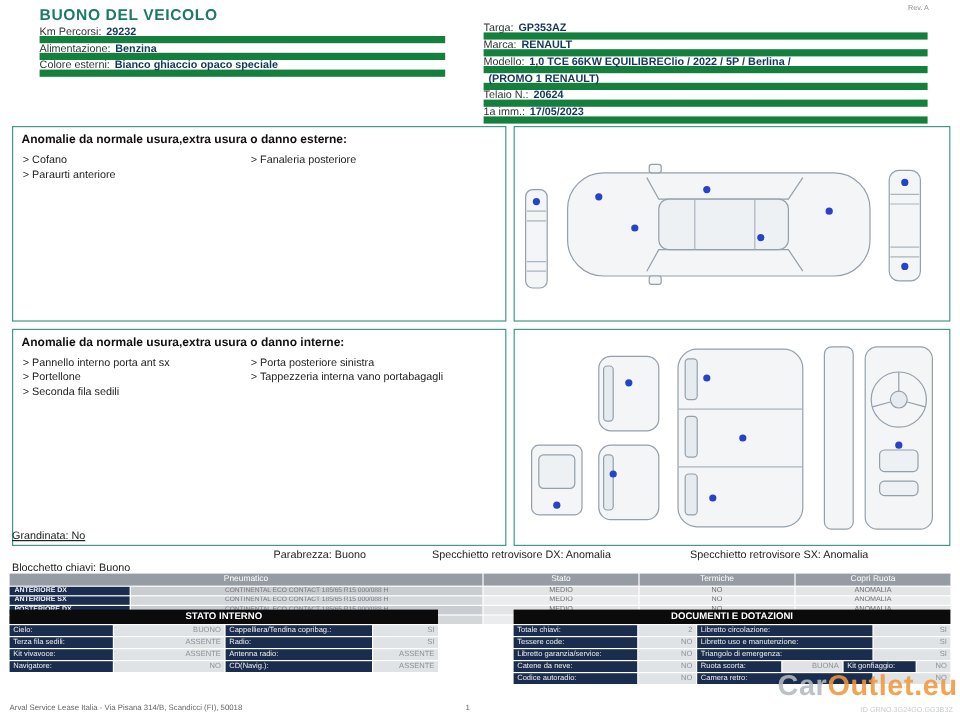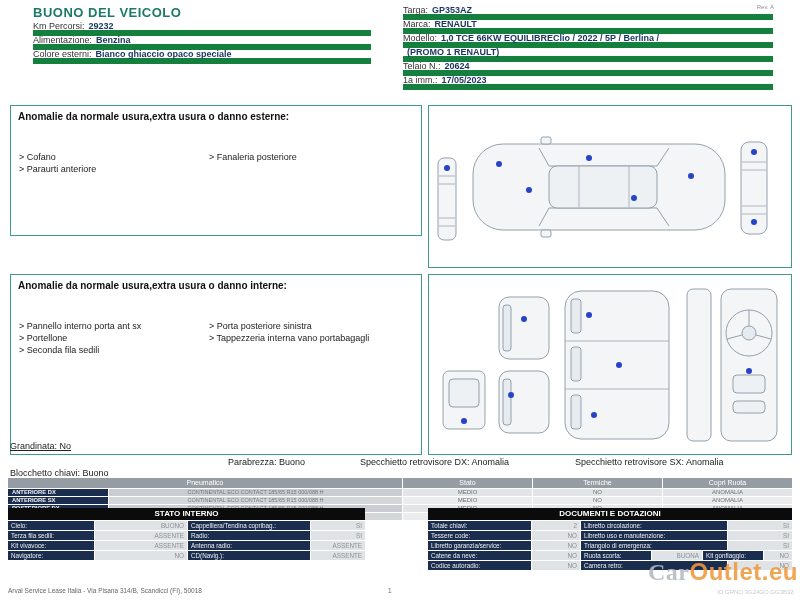--- a/index.html
+++ b/index.html
@@ -5,29 +5,29 @@
   * { margin:0; padding:0; box-sizing:border-box; }
   html,body { width:800px; height:600px; background:#fff;
     font-family:"Liberation Sans","DejaVu Sans",sans-serif; }
   .page { position:relative; width:800px; height:600px; background:#fff; overflow:hidden; }
 
   .title { position:absolute; left:33px; top:5px; font-size:13px; font-weight:bold;
     color:#1d7a67; letter-spacing:.5px; }
   .rev { position:absolute; right:26px; top:4px; font-size:6px; color:#8a8f94; }
 
   .info-left  { position:absolute; left:33px;  top:22px; width:338px; }
-  .info-right { position:absolute; left:403px; top:6px; width:370px; }
+  .info-right { position:absolute; left:403px; top:19px; width:370px; }
   .info-row { display:flex; gap:4px; border-bottom:6px solid #15803d;
     font-size:9px; height:14px; align-items:center; padding-bottom:1px; }
   .info-label { color:#333; white-space:nowrap; }
   .info-value { color:#16365c; font-weight:bold; white-space:nowrap; }
 
   .section-box { position:absolute; border:1px solid #3f9a89; background:#fff; }
   .sec-title { font-size:10px; font-weight:bold; color:#111; padding:5px 7px 3px 7px; }
-  .sec-cols { display:flex; padding:2px 8px; font-size:9px; color:#222;margin-top:24px; }
+  .sec-cols { display:flex; padding:2px 8px; font-size:9px; color:#222; }
   .sec-col1 { width:190px; }
   .sec-col2 { width:172px; }
   .sec-item { line-height:12px; }
 
   .cond { position:absolute; font-size:9px; color:#222; white-space:nowrap; }
 
   .tires { position:absolute; left:8px; top:478px; width:784px; }
   .trow { display:flex; margin-bottom:1px; }
   .tcell { margin-right:1px; overflow:hidden; white-space:nowrap; }
   .tcell:last-child { margin-right:0; }
@@ -57,21 +57,21 @@
   .w86{width:86px}.w92{width:92px}.w122{width:122px}.w54{width:54px}
   .w103{width:103px}.w48{width:48px}.w146{width:146px}.w64{width:64px}
   .w70{width:70px}.w50{width:50px}.w60{width:60px}.w28{width:28px}
 
   .footer-left  { position:absolute; left:8px;  top:587px; font-size:6.5px; color:#666; }
   .footer-page  { position:absolute; left:388px; top:587px; font-size:6.5px; color:#666; }
   .footer-right { position:absolute; right:6px; top:589px; font-size:6px; color:#c7cbcf; }
 
   .watermark { position:absolute; right:2px; top:558px; font-size:24px; font-weight:bold;
     opacity:.88; letter-spacing:.5px; }
-  .wm-gray { color:#b4bac0;font-family:Liberation Serif, serif; }
+  .wm-gray { color:#b4bac0; }
   .wm-orange { color:#f0983a; }
 
   svg { display:block; }
 </style>
 </head>
 <body>
 
 <div class="page">
 
   <div class="title">BUONO DEL VEICOLO</div>
@@ -112,21 +112,21 @@
     <div class="info-row">
       <span class="info-label">Telaio N.:</span>
       <span class="info-value">20624</span>
     </div>
     <div class="info-row">
       <span class="info-label">1a imm.:</span>
       <span class="info-value">17/05/2023</span>
     </div>
   </div>
 
-  <div class="section-box" style="left:10px; top:105px; width:412px; height:131px;">
+  <div class="section-box" style="left:10px; top:105px; width:412px; height:163px;">
     <div class="sec-title">Anomalie da normale usura,extra usura o danno esterne:</div>
     <div class="sec-cols">
       <div class="sec-col1">
         <div class="sec-item">&gt; Cofano</div>
         <div class="sec-item">&gt; Paraurti anteriore</div>
       </div>
       <div class="sec-col2">
         <div class="sec-item">&gt; Fanaleria posteriore</div>
       </div>
     </div>

